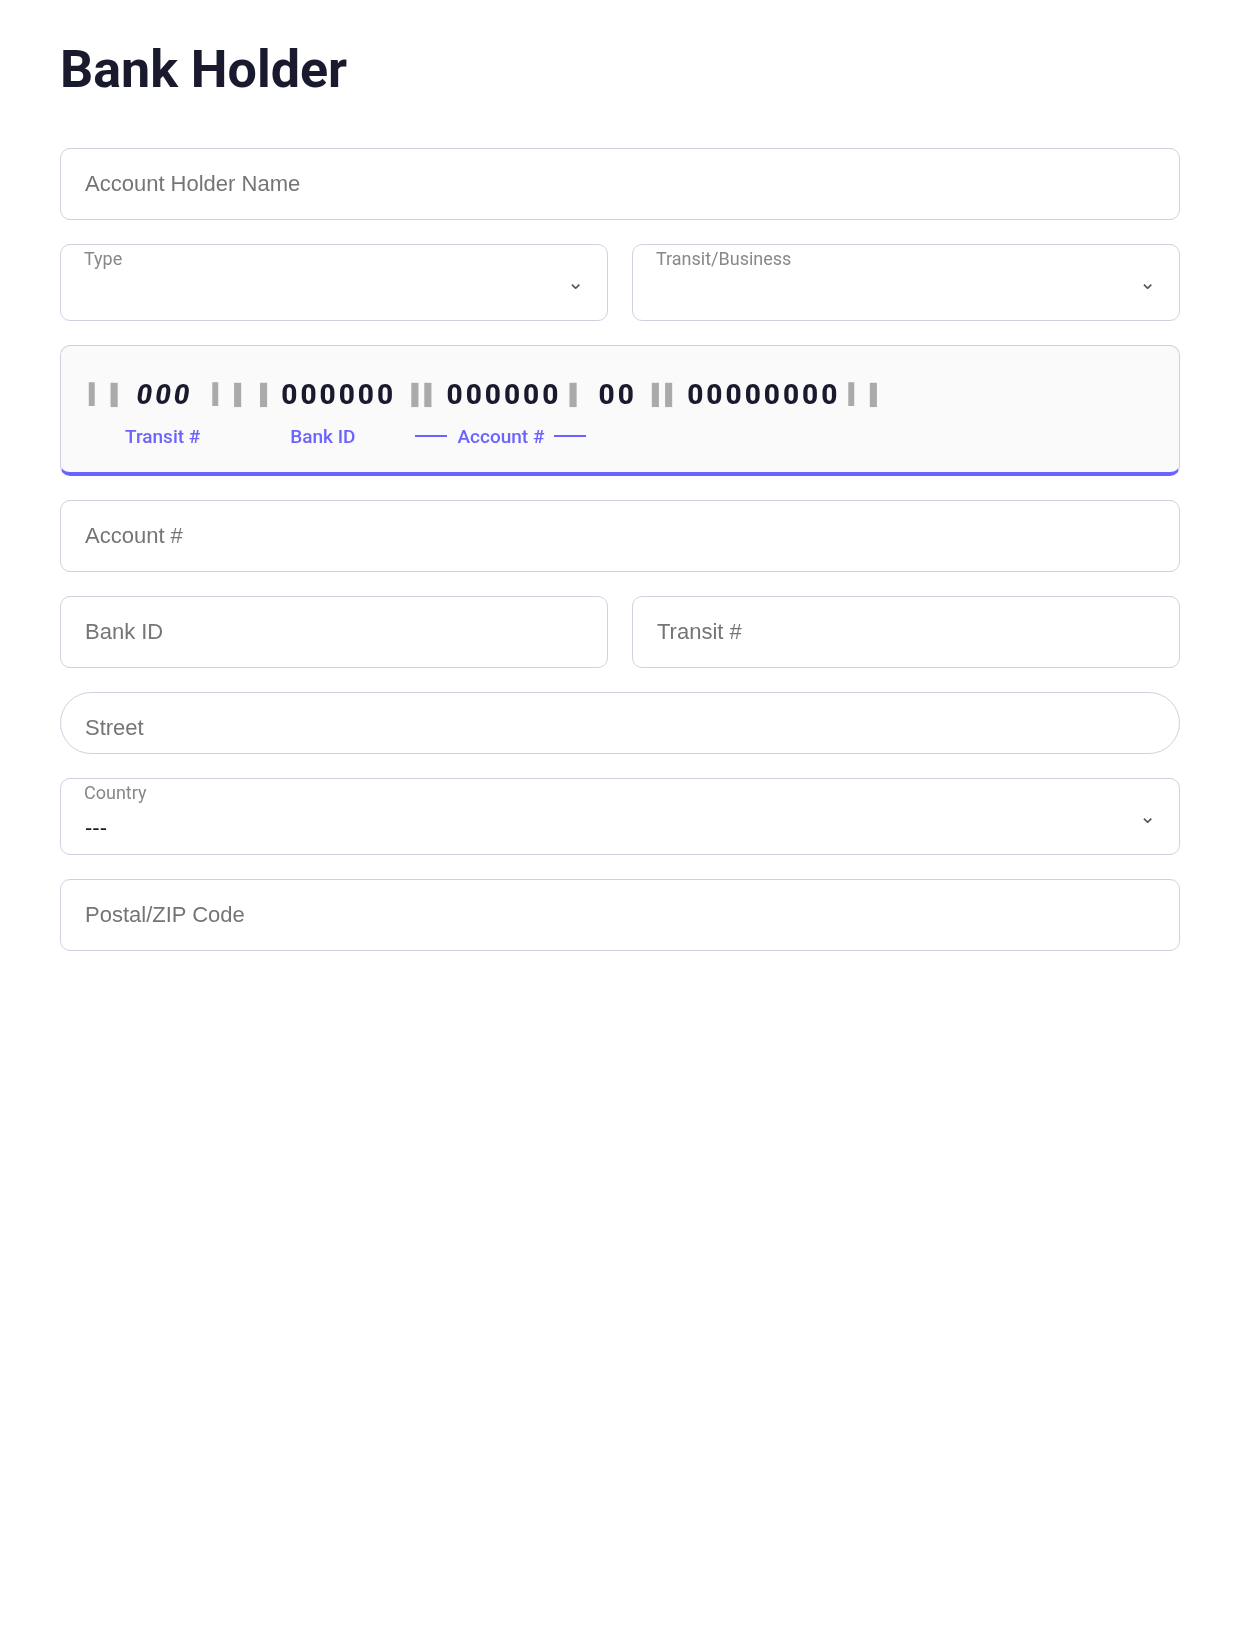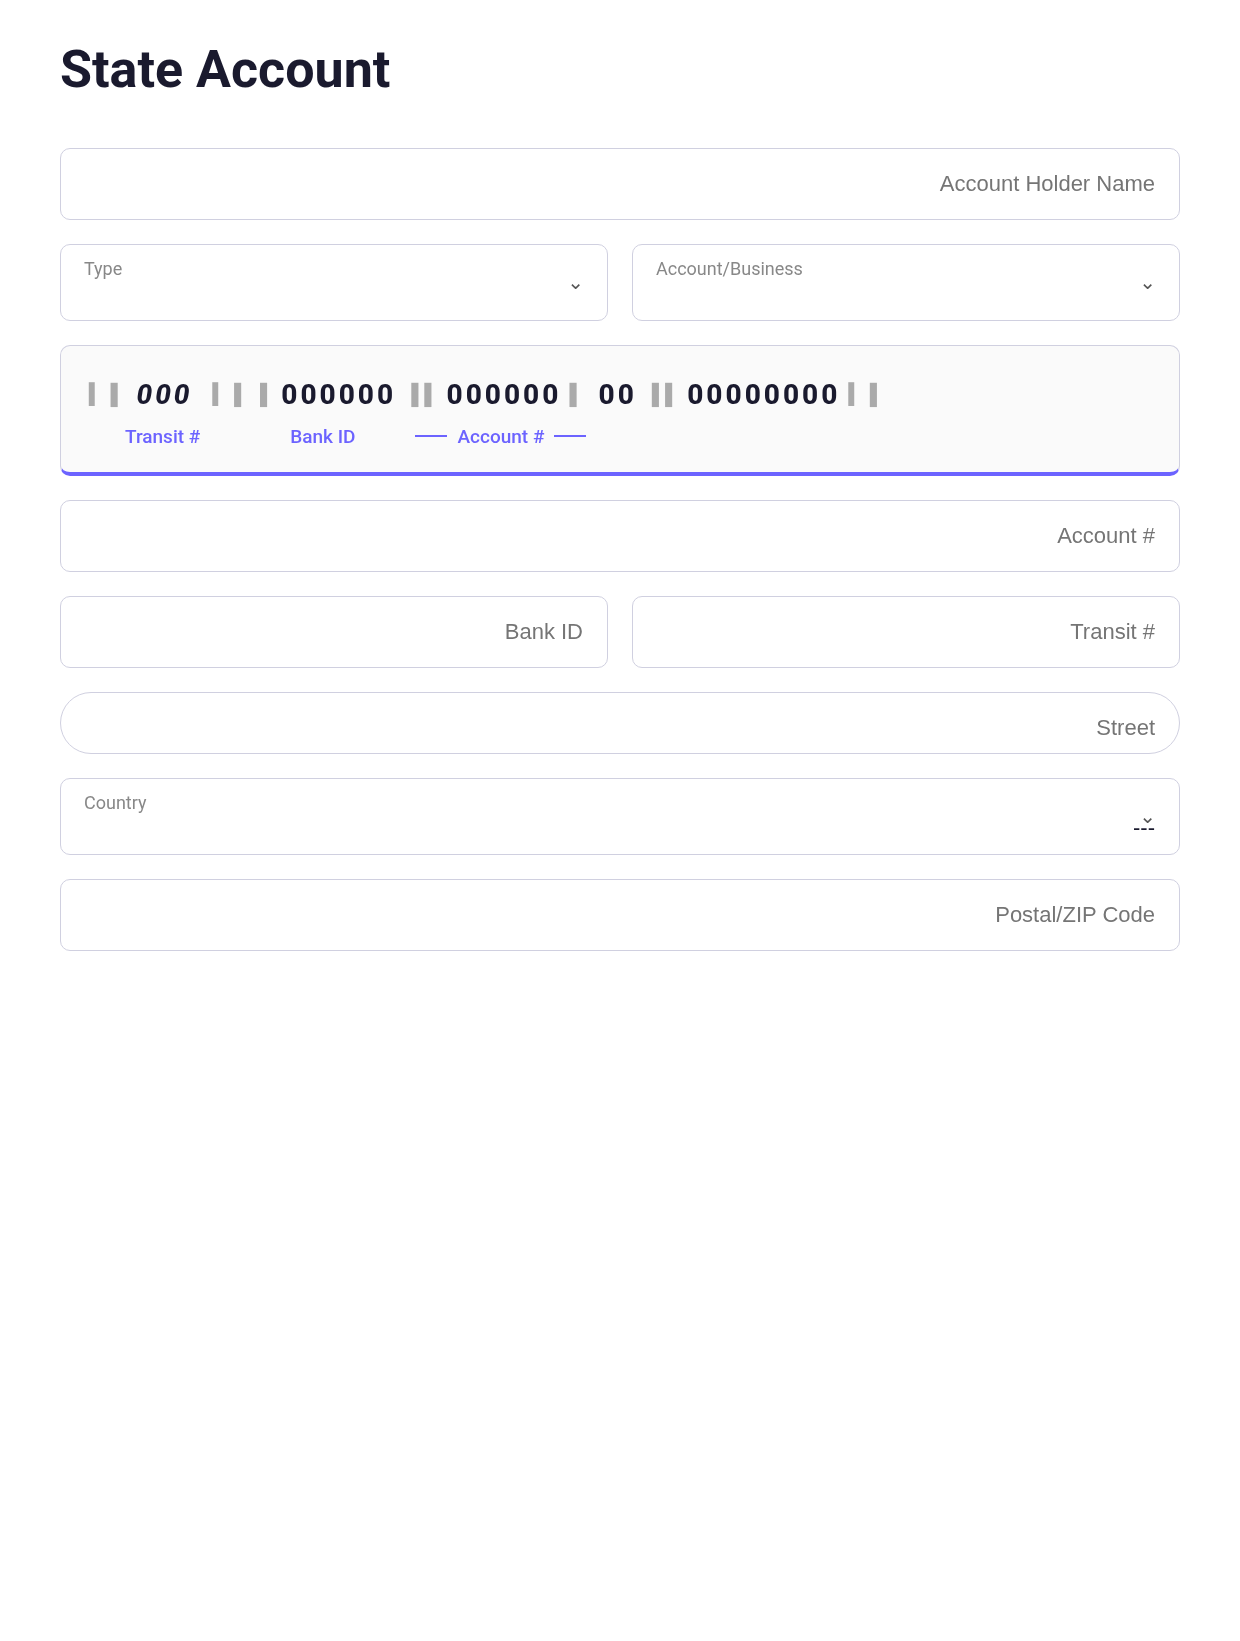--- a/index.html
+++ b/index.html
@@ -32,21 +32,20 @@
     .form-input {
       width: 100%;
       border: 1.5px solid #d0d0e0;
       border-radius: 10px;
       padding: 28px 24px 16px;
       font-size: 22px;
       color: #888;
       background: #fff;
       outline: none;
       appearance: none;
-      text-align: right;
       -webkit-appearance: none;
     }
 
     .form-row {
       display: flex;
       gap: 24px;
       margin-bottom: 24px;
     }
 
     .form-row .form-group {
@@ -77,21 +76,21 @@
       right: 24px;
       top: 50%;
       transform: translateY(-50%);
       pointer-events: none;
       color: #555;
       font-size: 20px;
     }
 
     .select-label {
       position: absolute;
-      top: 14px;
+      top: 4px;
       left: 24px;
       font-size: 18px;
       color: #888;
       pointer-events: none;
     }
 
     .input-wrapper {
       position: relative;
     }
 
@@ -102,21 +101,21 @@
       border-bottom: 4px solid #6c63ff;
       padding: 32px 28px 24px;
       margin-bottom: 24px;
       background: #fafafa;
     }
   </style>
 </head>
 <body>
 
 <h1 class="page-title">
-  <span>State Account</span><br>
+  <span>Bank Holder</span><br>
 </h1>
 
 <div class="form-group">
   <div class="input-wrapper">
     <input type="text" class="form-input" style="padding-top: 22px; padding-bottom: 22px; color: rgb(170, 170, 170);" placeholder="Account Holder Name">
   </div>
 </div>
 
 <div class="form-row">
   <div class="form-group">
@@ -125,21 +124,21 @@
       <select class="form-input" style="padding-top: 36px; padding-bottom: 14px; color: #1a1a2e;">
         <option value=""></option>
         <option value="checking">Checking</option>
         <option value="savings">Savings</option>
       </select>
       <span class="chevron-icon">⌄</span>
     </div>
   </div>
   <div class="form-group">
     <div class="select-wrapper">
-      <span class="select-label">Account/Business</span>
+      <span class="select-label">Transit/Business</span>
       <select class="form-input" style="padding-top: 36px; padding-bottom: 14px; color: #1a1a2e;">
         <option value=""></option>
         <option value="personal">Personal</option>
         <option value="business">Business</option>
       </select>
       <span class="chevron-icon">⌄</span>
     </div>
   </div>
 </div>
 

